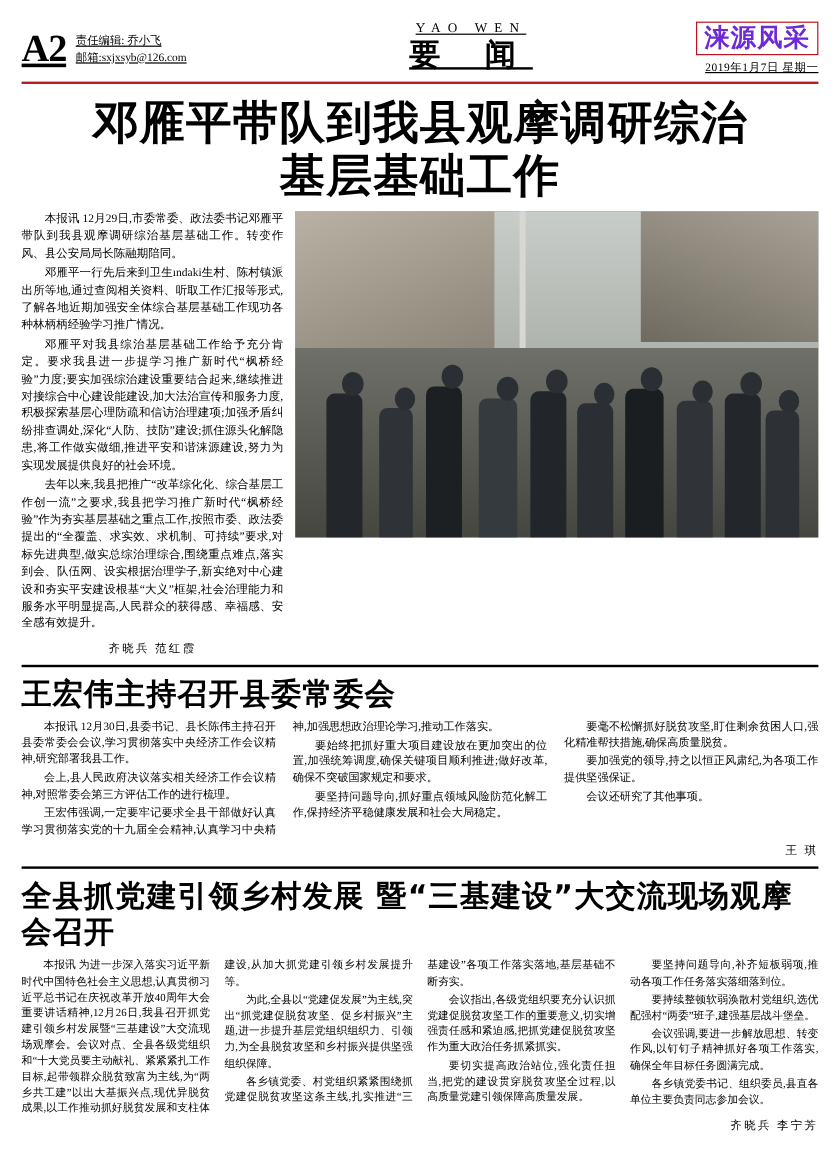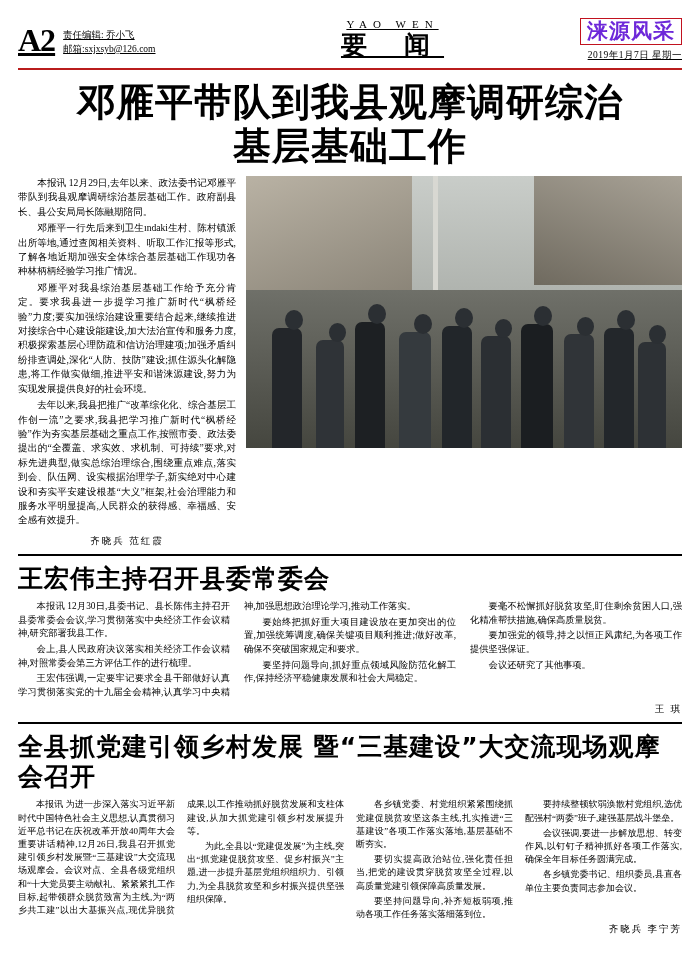--- a/index.html
+++ b/index.html
@@ -82,21 +82,21 @@
     </div>
   </div>
 
   <div class="headline">
     <span>邓雁平带队到我县观摩调研综治</span>
     <span class="l2">基层基础工作</span>
   </div>
 
   <div class="art1">
     <div class="art1-text">
-      <p>本报讯 12月29日,去年以来、政法委书记邓雁平带队到我县观摩调研综治基层基础工作。政府副县长、县公安局局长陈融期陪同。</p>
+      <p>本报讯 12月29日,市委常委、政法委书记邓雁平带队到我县观摩调研综治基层基础工作。转变作风、县公安局局长陈融期陪同。</p>
       <p>邓雁平一行先后来到卫生ındaki生村、陈村镇派出所等地,通过查阅相关资料、听取工作汇报等形式,了解各地近期加强安全体综合基层基础工作现功各种林柄柄经验学习推广情况。</p>
       <p>邓雁平对我县综治基层基础工作给予充分肯定。要求我县进一步提学习推广新时代“枫桥经验”力度;要实加强综治建设重要结合起来,继续推进对接综合中心建设能建设,加大法治宣传和服务力度,积极探索基层心理防疏和信访治理建项;加强矛盾纠纷排查调处,深化“人防、技防”建设;抓住源头化解隐患,将工作做实做细,推进平安和谐涞源建设,努力为实现发展提供良好的社会环境。</p>
       <p>去年以来,我县把推广“改革综化化、综合基层工作创一流”之要求,我县把学习推广新时代“枫桥经验”作为夯实基层基础之重点工作,按照市委、政法委提出的“全覆盖、求实效、求机制、可持续”要求,对标先进典型,做实总综治理综合,围绕重点难点,落实到会、队伍网、设实根据治理学子,新实绝对中心建设和夯实平安建设根基“大义”框架,社会治理能力和服务水平明显提高,人民群众的获得感、幸福感、安全感有效提升。</p>
       <div class="byline">齐晓兵 范红霞</div>
     </div>
     <div class="art1-photo">
       <div class="photo">
         <div class="sky"></div>
         <div class="bldg"></div>
         <div class="bldg2"></div>
@@ -143,20 +143,21 @@
   </div>
   <div class="sig">王 琪</div>
 
   <hr class="rule-thick">
 
   <div class="sub-headline">全县抓党建引领乡村发展 暨“三基建设”大交流现场观摩会召开</div>
   <div class="cols4">
     <p>本报讯 为进一步深入落实习近平新时代中国特色社会主义思想,认真贯彻习近平总书记在庆祝改革开放40周年大会重要讲话精神,12月26日,我县召开抓党建引领乡村发展暨“三基建设”大交流现场观摩会。会议对点、全县各级党组织和“十大党员要主动献礼、紧紧紧扎工作目标,起带领群众脱贫致富为主线,为“两乡共工建”以出大基振兴点,现优异脱贫成果,以工作推动抓好脱贫发展和支柱体建设,从加大抓党建引领乡村发展提升等。</p>
     <p>为此,全县以“党建促发展”为主线,突出“抓党建促脱贫攻坚、促乡村振兴”主题,进一步提升基层党组织组织力、引领力,为全县脱贫攻坚和乡村振兴提供坚强组织保障。</p>
     <p>各乡镇党委、村党组织紧紧围绕抓党建促脱贫攻坚这条主线,扎实推进“三基建设”各项工作落实落地,基层基础不断夯实。</p>
+    <p>会议指出,各级党组织要充分认识抓党建促脱贫攻坚工作的重要意义,切实增强责任感和紧迫感,把抓党建促脱贫攻坚作为重大政治任务抓紧抓实。</p>
     <p>要切实提高政治站位,强化责任担当,把党的建设贯穿脱贫攻坚全过程,以高质量党建引领保障高质量发展。</p>
     <p>要坚持问题导向,补齐短板弱项,推动各项工作任务落实落细落到位。</p>
     <p>要持续整顿软弱涣散村党组织,选优配强村“两委”班子,建强基层战斗堡垒。</p>
     <p>会议强调,要进一步解放思想、转变作风,以钉钉子精神抓好各项工作落实,确保全年目标任务圆满完成。</p>
     <p>各乡镇党委书记、组织委员,县直各单位主要负责同志参加会议。</p>
   </div>
   <div class="sig2">齐晓兵 李宁芳</div>
 
 </div>
 

